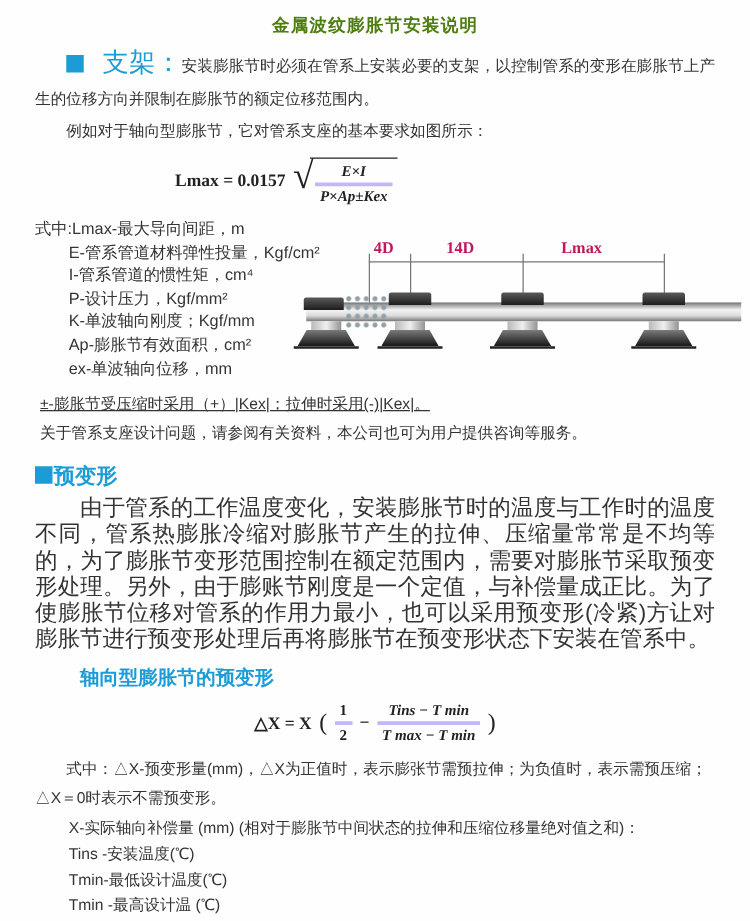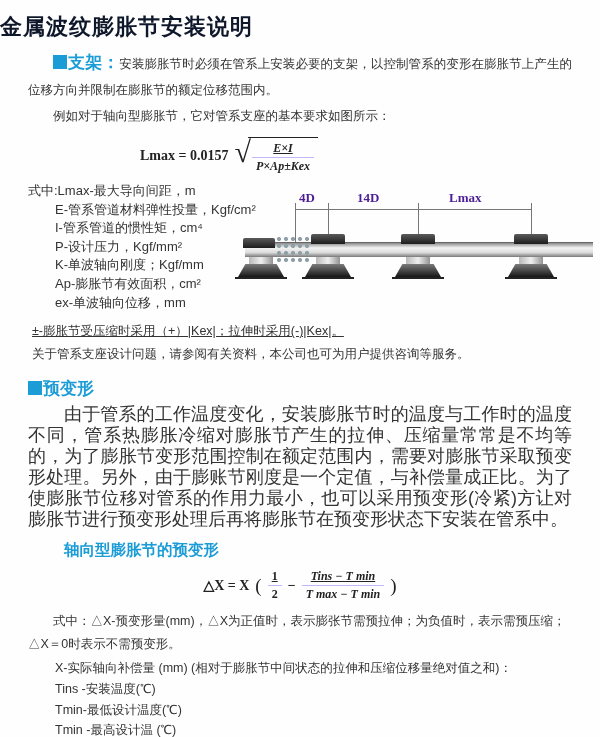--- a/index.html
+++ b/index.html
@@ -4,64 +4,64 @@
 <style>
   :root { --accent:#1c9cd6; --ink:#333; --rule:#777; }
   * { box-sizing:border-box; }
   html,body { margin:0; padding:0; background:#fff; }
   .page {
     position:relative; width:600px; height:737px; overflow:hidden;
     background:#fefefe; color:var(--ink);
     font-family:"Liberation Sans", sans-serif;
   }
   .title {
-    margin:12px 0 8px; font-size:22px; font-weight:bold;
-    color:#0f172a; letter-spacing:1px;
+    margin:12px 0 8px; text-align:center; font-size:14px; font-weight:bold;
+    color:#4d7c0f; letter-spacing:1px;
   }
   .content { padding:0 28px; }
   .para { font-size:12.5px; line-height:26px; margin:0; text-align:justify; }
   .para-tight { font-size:18px; line-height:21px; margin:0; text-align:justify; }
   .indent { text-indent:2em; }
   .sq {
     display:inline-block; width:14px; height:14px; background:var(--accent);
     vertical-align:-1px; margin-right:1px;
   }
-  .h-inline { color:var(--accent); font-size:17px; font-weight:bold; }
+  .h-inline { color:var(--accent); font-size:21px; font-weight:normal;margin-left:14px; }
   .sec-head { margin:12px 0 4px; font-size:17px; font-weight:bold; color:var(--accent); }
   .sub-head { margin:10px 0 6px 36px; font-size:15.5px; font-weight:bold; color:var(--accent); }
 
   
   .formula {
     display:flex; justify-content:center; align-items:center; gap:6px;
     font-family:"Liberation Serif", serif; font-weight:bold; color:#222;
     font-size:14px; margin:8px 0;
   }
   .frac { display:inline-block; text-align:center; font-style:italic; font-size:12px; line-height:1.25; }
-  .frac .fnum { display:block; border-bottom:1px solid #c4b5fd; padding:0 4px 1px;text-decoration:underline; }
+  .frac .fnum { display:block; border-bottom:3px solid #c4b5fd; padding:0 4px 1px; }
   .frac .fden { display:block; padding:1px 4px 0; }
   .sqrt { display:inline-flex; align-items:flex-start; }
   .rad { font-size:30px; font-weight:normal; line-height:30px; margin-right:-3px; }
   .radbody { border-top:1.5px solid #222; padding:3px 4px 0; }
   .paren { font-size:19px; font-weight:normal; }
   .fx { font-style:normal; }
 
   
   .defs { margin-top:6px; font-size:13px; line-height:18.6px; width:255px; }
   .defs .d0 { padding-left:0; }
   .defs .d { padding-left:27px; }
   .note-line { font-size:12.5px; line-height:22px; margin:1px 0 0; }
   .temps { font-size:12.5px; line-height:20.5px; margin-left:27px; }
 
   
   .diagram { position:absolute; left:243px; top:196px; width:352px; height:98px; }
   .diagram * { position:absolute; }
   .dimline { left:52px; top:13px; width:237px; height:1px; background:var(--rule); }
   .tick { width:1px; top:7px; height:39px; background:var(--rule); }
   .t1{left:52px;} .t2{left:85px;} .t3{left:175px;} .t4{left:288px;}
-  .dlabel { top:-6px; font-family:"Liberation Serif", serif; font-weight:bold; font-size:13px; color:#4c1d95; }
+  .dlabel { top:-6px; font-family:"Liberation Serif", serif; font-weight:bold; font-size:13px; color:#be185d; }
   .l1{left:56px;} .l2{left:114px;} .l3{left:206px;text-align:center;}
   .pipe {
     left:2px; top:46px; width:348px; height:15px;
     background:linear-gradient(#8a8a8a, #f3f3f3 35%, #dcdcdc 68%, #787878);
     border-top:1px solid #666;
   }
   .bellows {
     left:33px; top:40px; width:34px; height:28px;
     background-image:radial-gradient(circle at 3px 3px, #8fa0a8 1.6px, rgba(0,0,0,0) 2.4px);
     background-size:7px 7px;

